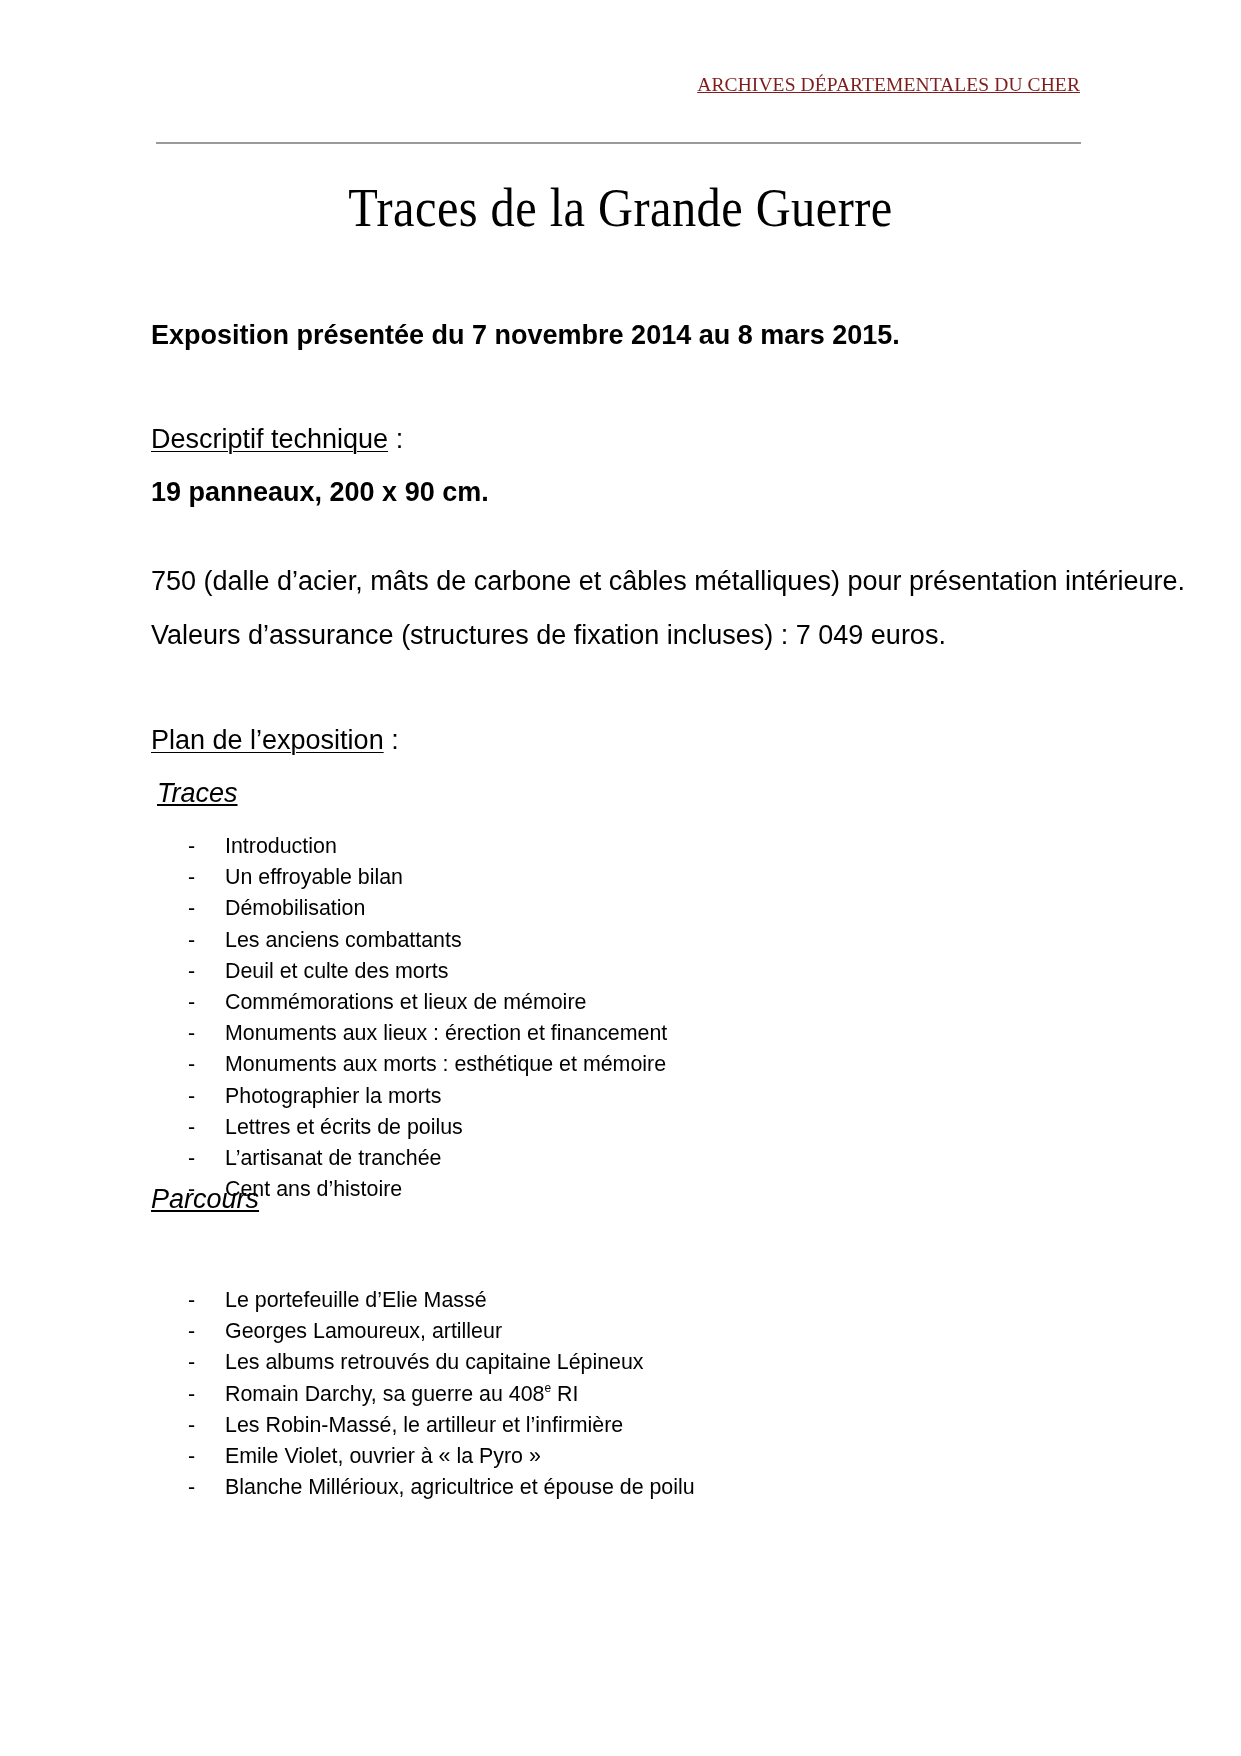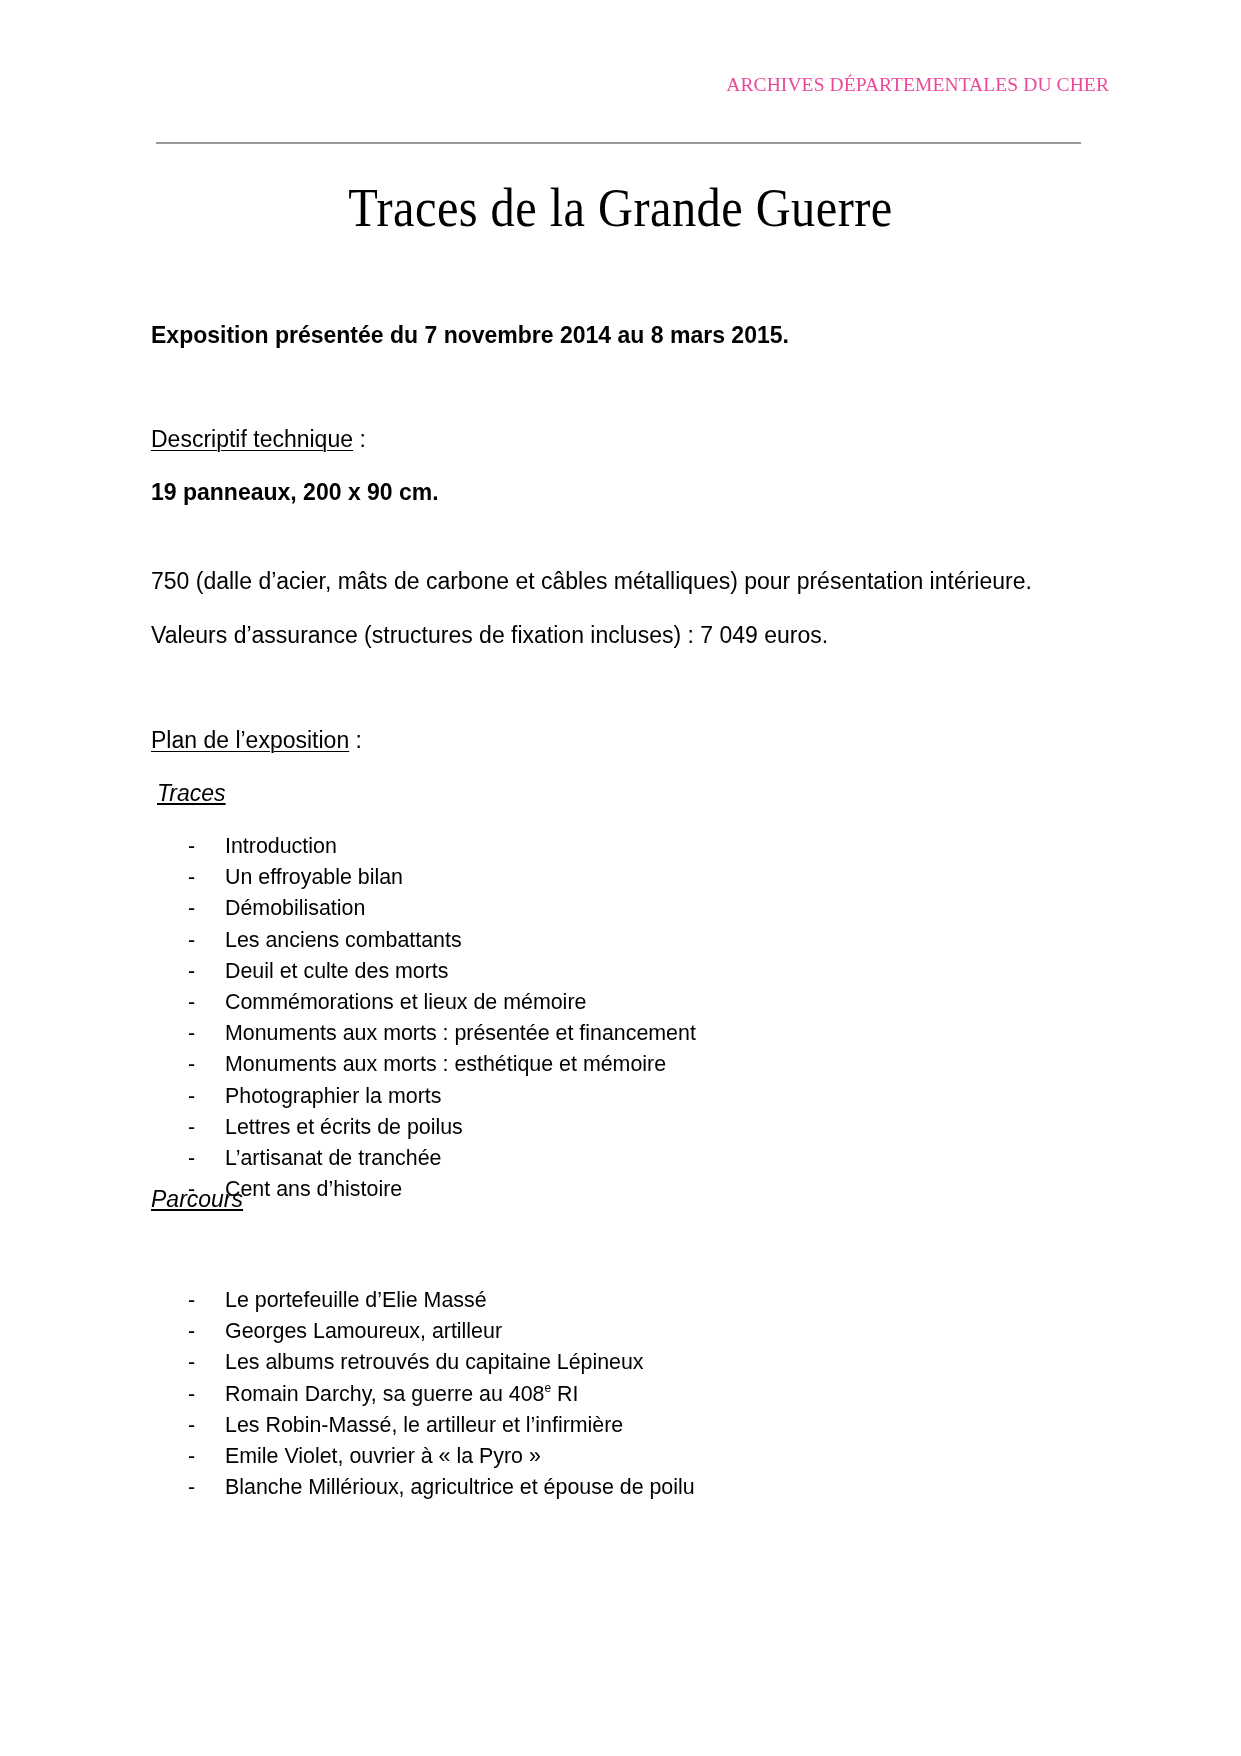--- a/index.html
+++ b/index.html
@@ -1,39 +1,40 @@
 <!DOCTYPE html>
 <html><head>
   <meta charset="utf-8">
   <style>
     html, body { margin: 0; padding: 0; background: #ffffff; }
     body { width: 1241px; height: 1756px; position: relative; overflow: hidden; color: #000; }
     .page { position: absolute; left: 0; top: 0; width: 1241px; height: 1756px; background: #fff; }
 
     .header-org {
-      position: absolute; right: 132px; top: 74px;
+      position: absolute; right: 161px; top: 74px;
       font-family: "Liberation Serif", "DejaVu Serif", serif;
-      font-size: 19.5px; letter-spacing: 0.1px; color: #ec4899;
+      font-size: 19.5px; letter-spacing: 0.1px; color: #7f1d1d;
       white-space: nowrap;
+      text-decoration: underline;
     }
     .header-rule {
       position: absolute; left: 156px; top: 142px; width: 925px; height: 2px;
       background: #9a9a9a;
     }
     .doc-title {
       position: absolute; left: 0; width: 1241px; top: 175px; text-align: center;
       font-family: "Liberation Serif", "DejaVu Serif", serif;
       font-size: 55px; line-height: 66px; color: #000;
       transform: scaleX(0.88); transform-origin: 620px 0;
       letter-spacing: 0.5px;
     }
     .txt {
       position: absolute; left: 151px;
       font-family: "Liberation Sans", "DejaVu Sans", sans-serif;
-      font-size: 23px; line-height: 30px; color: #000; white-space: nowrap;
+      font-size: 27px; line-height: 30px; color: #000; white-space: nowrap;
     }
     .bold { font-weight: bold; }
     .underline { text-decoration: underline; text-underline-offset: 3px; text-decoration-thickness: 1px; }
     .italic { font-style: italic; text-decoration: underline; }
 
     .list { position: absolute; left: 151px; margin: 0; padding: 0; list-style: none; }
     .list li {
       position: relative; height: 31.2px; line-height: 30px;
       font-family: "Liberation Sans", "DejaVu Sans", sans-serif;
       font-size: 21.4px; color: #000; white-space: nowrap;
@@ -90,21 +91,21 @@
     <li>
         <span class="dash">-</span>
         <span class="label">Deuil et culte des morts</span>
       </li>
     <li>
         <span class="dash">-</span>
         <span class="label">Commémorations et lieux de mémoire</span>
       </li>
     <li>
         <span class="dash">-</span>
-        <span class="label">Monuments aux morts : présentée et financement</span>
+        <span class="label">Monuments aux lieux : érection et financement</span>
       </li>
     <li>
         <span class="dash">-</span>
         <span class="label">Monuments aux morts : esthétique et mémoire</span>
       </li>
     <li>
         <span class="dash">-</span>
         <span class="label">Photographier la morts</span>
       </li>
     <li>

